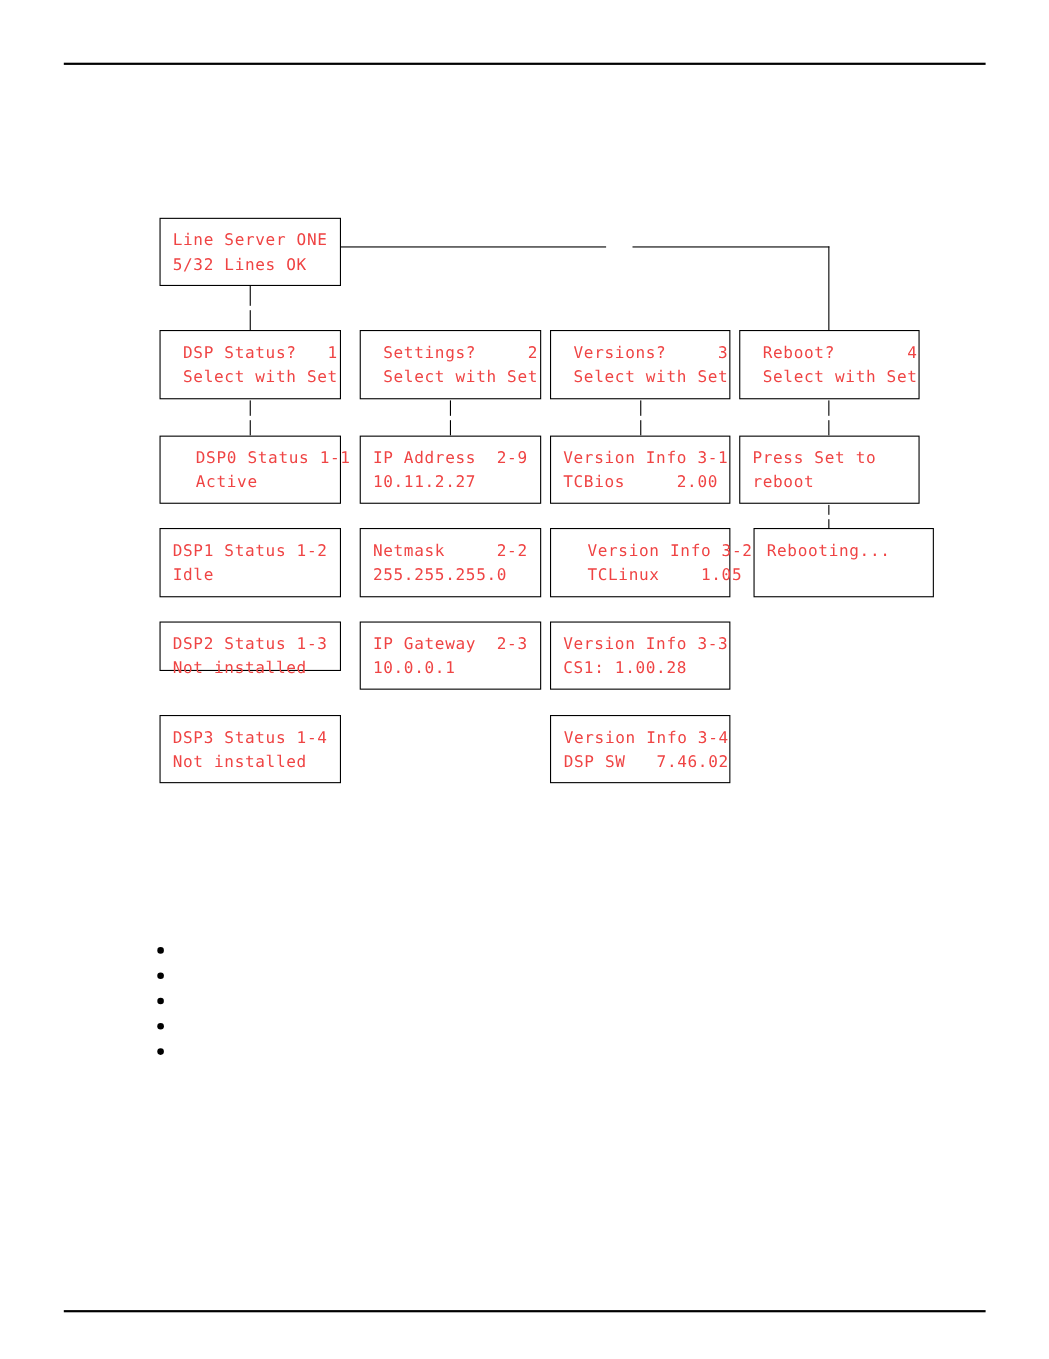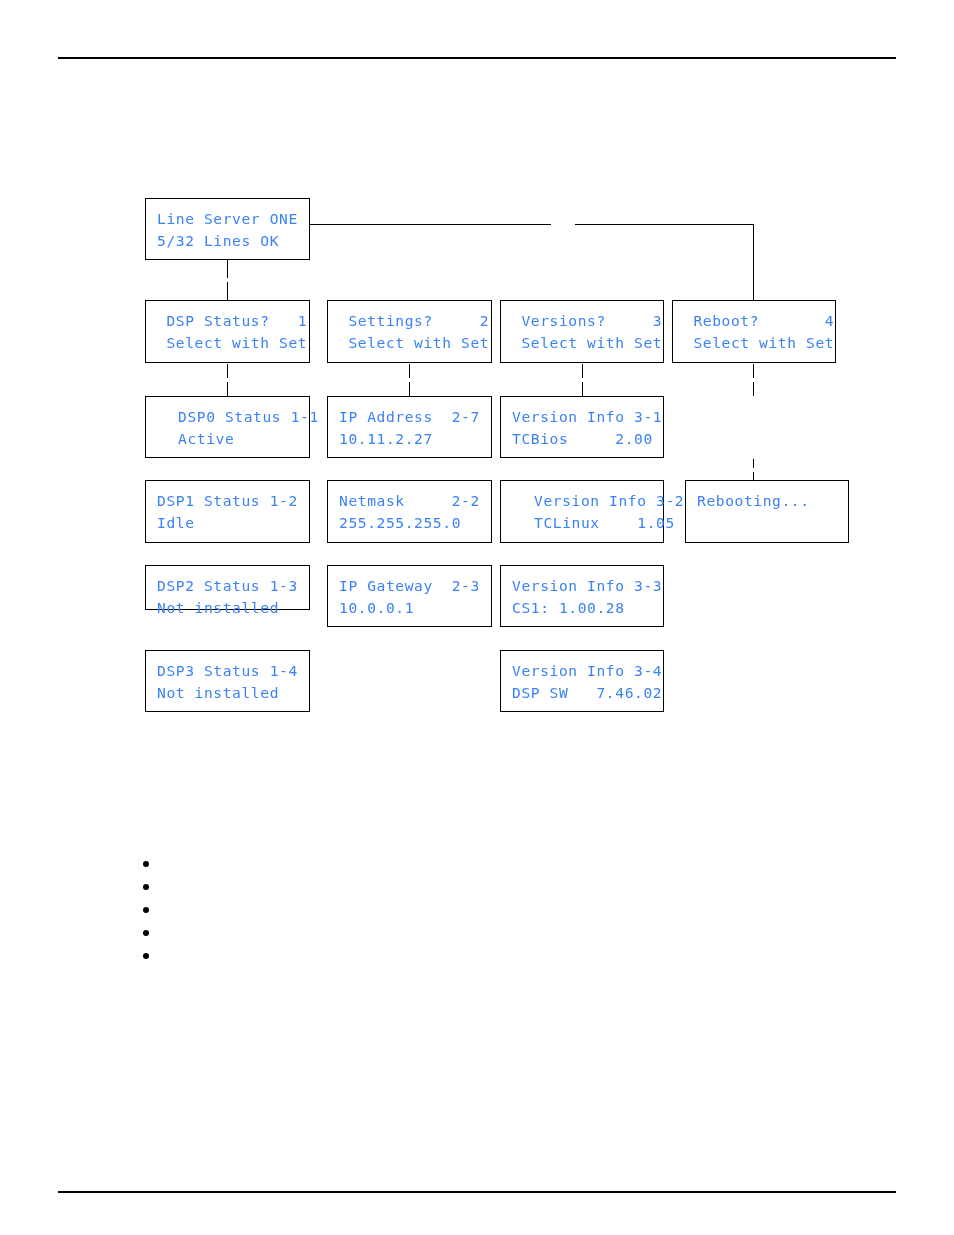--- a/index.html
+++ b/index.html
@@ -40,21 +40,21 @@
   
   .lcd-box {
     position: absolute;
     box-sizing: border-box;
     border: 1.6px solid #000000;
     background: #ffffff;
     font-family: "DejaVu Sans Mono", "Liberation Mono", monospace;
     font-size: 14.6px;
     line-height: 22px;
     letter-spacing: 0.6px;
-    color: #3b82f6;
+    color: #ef4444;
     padding: 9px 0 0 11px;
     white-space: pre;
   }
   .lcd-box .lcd-line {
     display: block;
     white-space: pre;
   }
 
   
   .conn {
@@ -113,31 +113,32 @@
     <div class="conn v" style="left: 753px; top: 364px; height: 14px;"></div>
     <div class="conn v" style="left: 753px; top: 382px; height: 14px;"></div>
     <div class="conn v" style="left: 753px; top: 459px; height: 9px;"></div>
     <div class="conn v" style="left: 753px; top: 472px; height: 8px;"></div>
     <div class="lcd-box" style="left: 145px; top: 198px; width: 165px; height: 62px;"><span class="lcd-line">Line Server ONE</span><span class="lcd-line">5/32 Lines OK</span></div>
     <div class="lcd-box" style="left: 145px; top: 300px; width: 165px; height: 63px;"><span class="lcd-line"> DSP Status?   1</span><span class="lcd-line"> Select with Set</span></div>
     <div class="lcd-box" style="left: 327px; top: 300px; width: 165px; height: 63px;"><span class="lcd-line"> Settings?     2</span><span class="lcd-line"> Select with Set</span></div>
     <div class="lcd-box" style="left: 500px; top: 300px; width: 164px; height: 63px;"><span class="lcd-line"> Versions?     3</span><span class="lcd-line"> Select with Set</span></div>
     <div class="lcd-box" style="left: 672px; top: 300px; width: 164px; height: 63px;"><span class="lcd-line"> Reboot?       4</span><span class="lcd-line"> Select with Set</span></div>
     <div class="lcd-box" style="left: 145px; top: 396px; width: 165px; height: 62px; padding-left: 32px;"><span class="lcd-line">DSP0 Status 1-1</span><span class="lcd-line">Active</span></div>
-    <div class="lcd-box" style="left: 327px; top: 396px; width: 165px; height: 62px;"><span class="lcd-line">IP Address  2-7</span><span class="lcd-line">10.11.2.27</span></div>
+    <div class="lcd-box" style="left: 327px; top: 396px; width: 165px; height: 62px;"><span class="lcd-line">IP Address  2-9</span><span class="lcd-line">10.11.2.27</span></div>
     <div class="lcd-box" style="left: 500px; top: 396px; width: 164px; height: 62px;"><span class="lcd-line">Version Info 3-1</span><span class="lcd-line">TCBios     2.00</span></div>
+    <div class="lcd-box" style="left: 672px; top: 396px; width: 164px; height: 62px;"><span class="lcd-line">Press Set to</span><span class="lcd-line">reboot</span></div>
     <div class="lcd-box" style="left: 145px; top: 480px; width: 165px; height: 63px;"><span class="lcd-line">DSP1 Status 1-2</span><span class="lcd-line">Idle</span></div>
     <div class="lcd-box" style="left: 327px; top: 480px; width: 165px; height: 63px;"><span class="lcd-line">Netmask     2-2</span><span class="lcd-line">255.255.255.0</span></div>
     <div class="lcd-box" style="left: 500px; top: 480px; width: 164px; height: 63px; padding-left: 33px;"><span class="lcd-line">Version Info 3-2</span><span class="lcd-line">TCLinux    1.05</span></div>
     <div class="lcd-box" style="left: 672px; top: 480px; width: 164px; height: 63px; margin-left: 13px;"><span class="lcd-line">Rebooting...</span><span class="lcd-line"></span></div>
     <div class="lcd-box" style="left: 145px; top: 565px; width: 165px; height: 45px;"><span class="lcd-line">DSP2 Status 1-3</span><span class="lcd-line">Not installed</span></div>
     <div class="lcd-box" style="left: 327px; top: 565px; width: 165px; height: 62px;"><span class="lcd-line">IP Gateway  2-3</span><span class="lcd-line">10.0.0.1</span></div>
     <div class="lcd-box" style="left: 500px; top: 565px; width: 164px; height: 62px;"><span class="lcd-line">Version Info 3-3</span><span class="lcd-line">CS1: 1.00.28</span></div>
     <div class="lcd-box" style="left: 145px; top: 650px; width: 165px; height: 62px;"><span class="lcd-line">DSP3 Status 1-4</span><span class="lcd-line">Not installed</span></div>
-    <div class="lcd-box" style="left: 500px; top: 650px; width: 164px; height: 62px;"><span class="lcd-line">Version Info 3-4</span><span class="lcd-line">DSP SW   7.46.02</span></div>
+    <div class="lcd-box" style="left: 500px; top: 650px; width: 164px; height: 62px; text-align: center;"><span class="lcd-line">Version Info 3-4</span><span class="lcd-line">DSP SW   7.46.02</span></div>
   </div>
 
 <ul id="bullet-list">
     <li></li>
     <li></li>
     <li></li>
     <li></li>
     <li></li>
   </ul>
 

